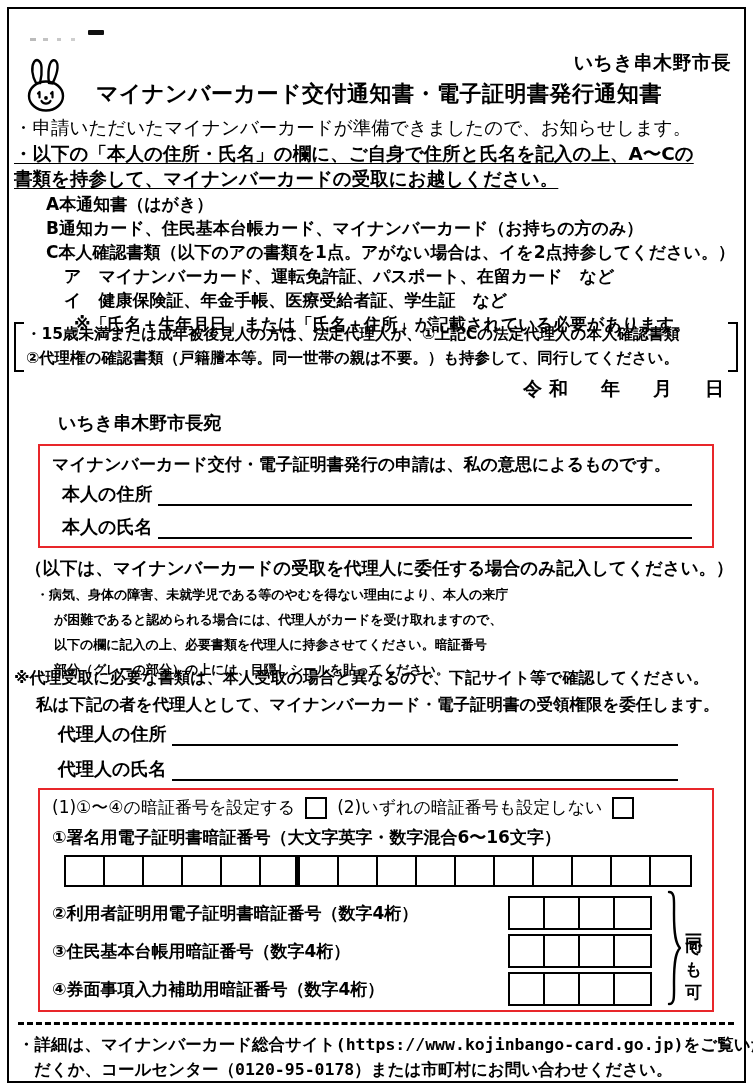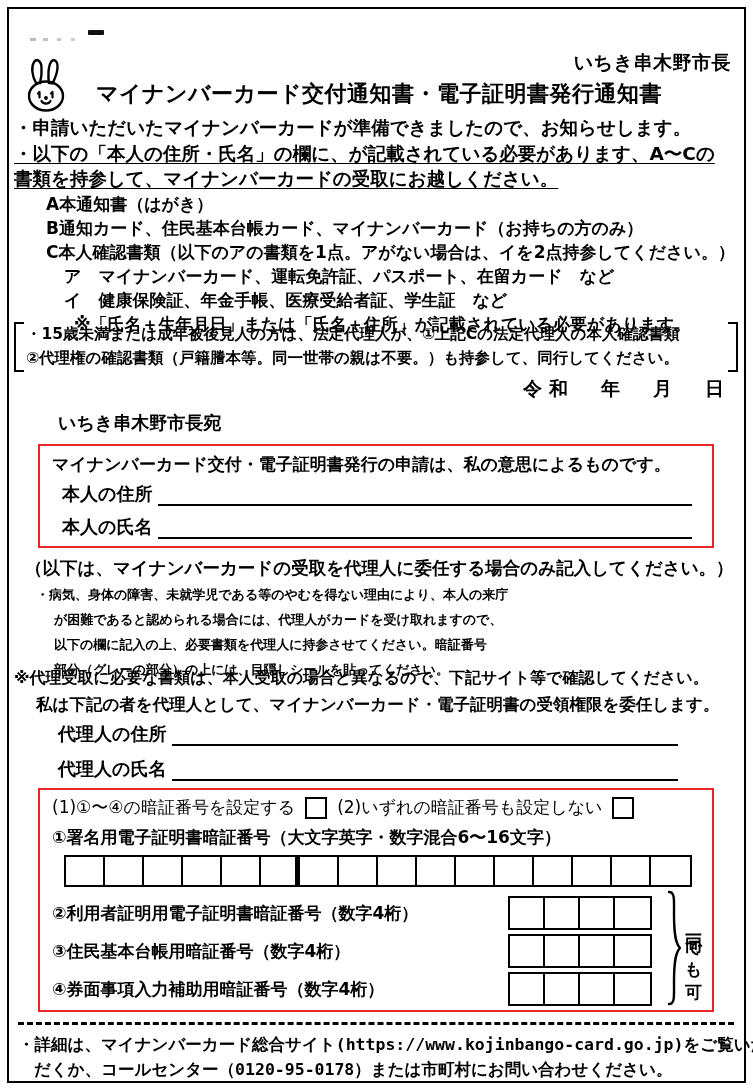--- a/index.html
+++ b/index.html
@@ -71,21 +71,21 @@
     letter-spacing: 0.5px;
     white-space: nowrap;
   }
 
   
   .bullet1 {
     position: absolute;
     left: 14px;
     top: 115px;
     font-size: 18.5px;
-    font-weight: bold;
+    font-weight: normal;
     white-space: nowrap;
   }
   .bullet2 {
     position: absolute;
     left: 14px;
     top: 141px;
     width: 726px;
     font-size: 18.5px;
     font-weight: bold;
     line-height: 25px;
@@ -383,21 +383,21 @@
       </g>
       <circle cx="28" cy="41" r="1.9" fill="#000"></circle>
     </svg>
   </div>
 
   <div class="doc-title">マイナンバーカード交付通知書・電子証明書発行通知書</div>
 
   <div class="bullet1">・申請いただいたマイナンバーカードが準備できましたので、お知らせします。</div>
 
   <div class="bullet2">
-    <span class="ul-line">・以下の「本人の住所・氏名」の欄に、が記載されている必要があります、A〜Cの</span><br>
+    <span class="ul-line">・以下の「本人の住所・氏名」の欄に、ご自身で住所と氏名を記入の上、A〜Cの</span><br>
     <span class="ul-line">書類を持参して、マイナンバーカードの受取にお越しください。</span>
   </div>
 
   <div class="docs-list">
     <div class="line">A本通知書（はがき）</div>
     <div class="line">B通知カード、住民基本台帳カード、マイナンバーカード（お持ちの方のみ）</div>
     <div class="line">C本人確認書類（以下のアの書類を1点。アがない場合は、イを2点持参してください。）</div>
     <div class="line sub-a">ア　マイナンバーカード、運転免許証、パスポート、在留カード　など</div>
     <div class="line sub-a">イ　健康保険証、年金手帳、医療受給者証、学生証　など</div>
     <div class="line sub-note">※「氏名＋生年月日」または「氏名＋住所」が記載されている必要があります。</div>

